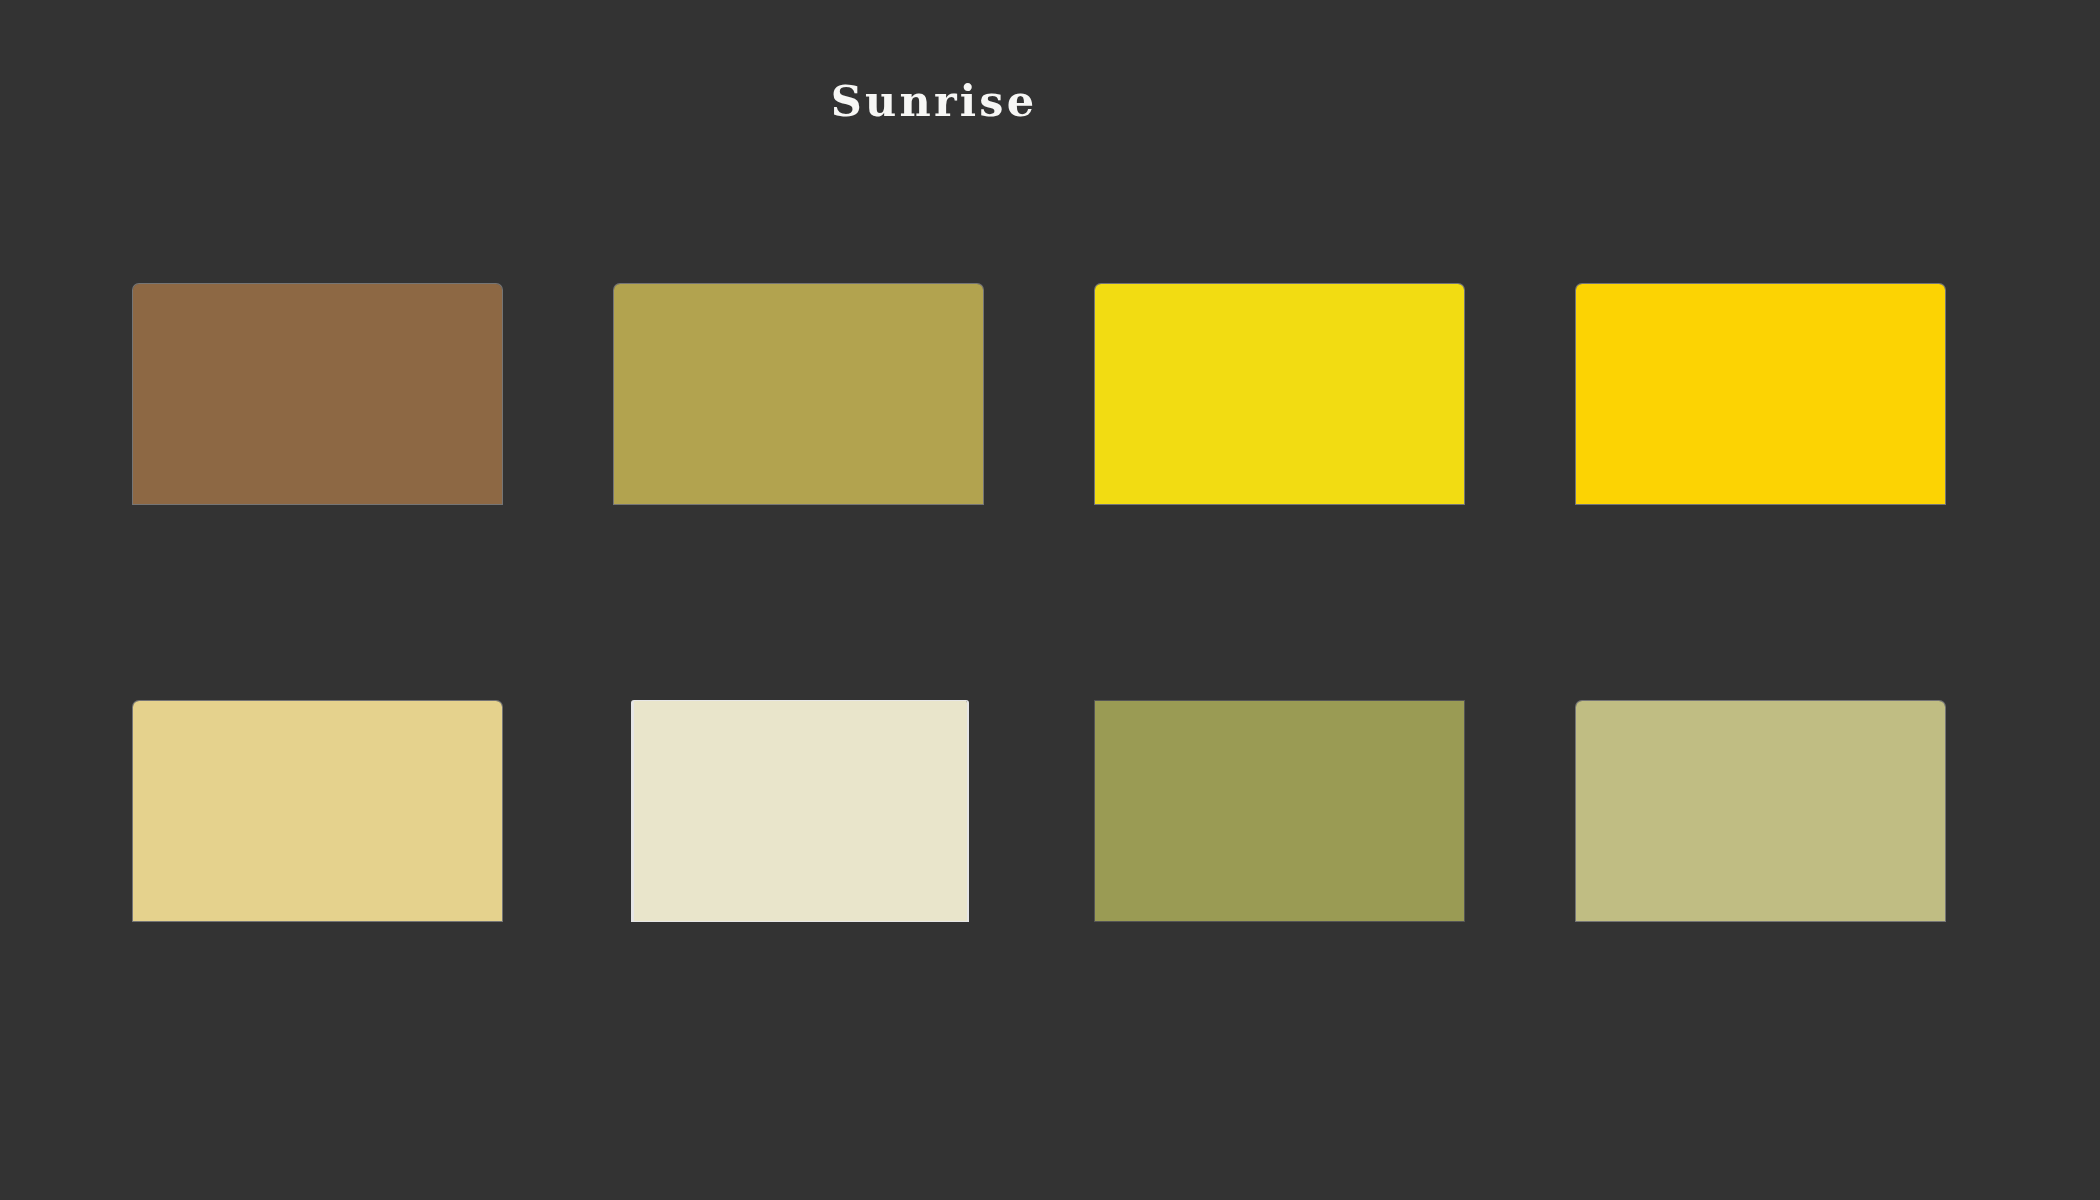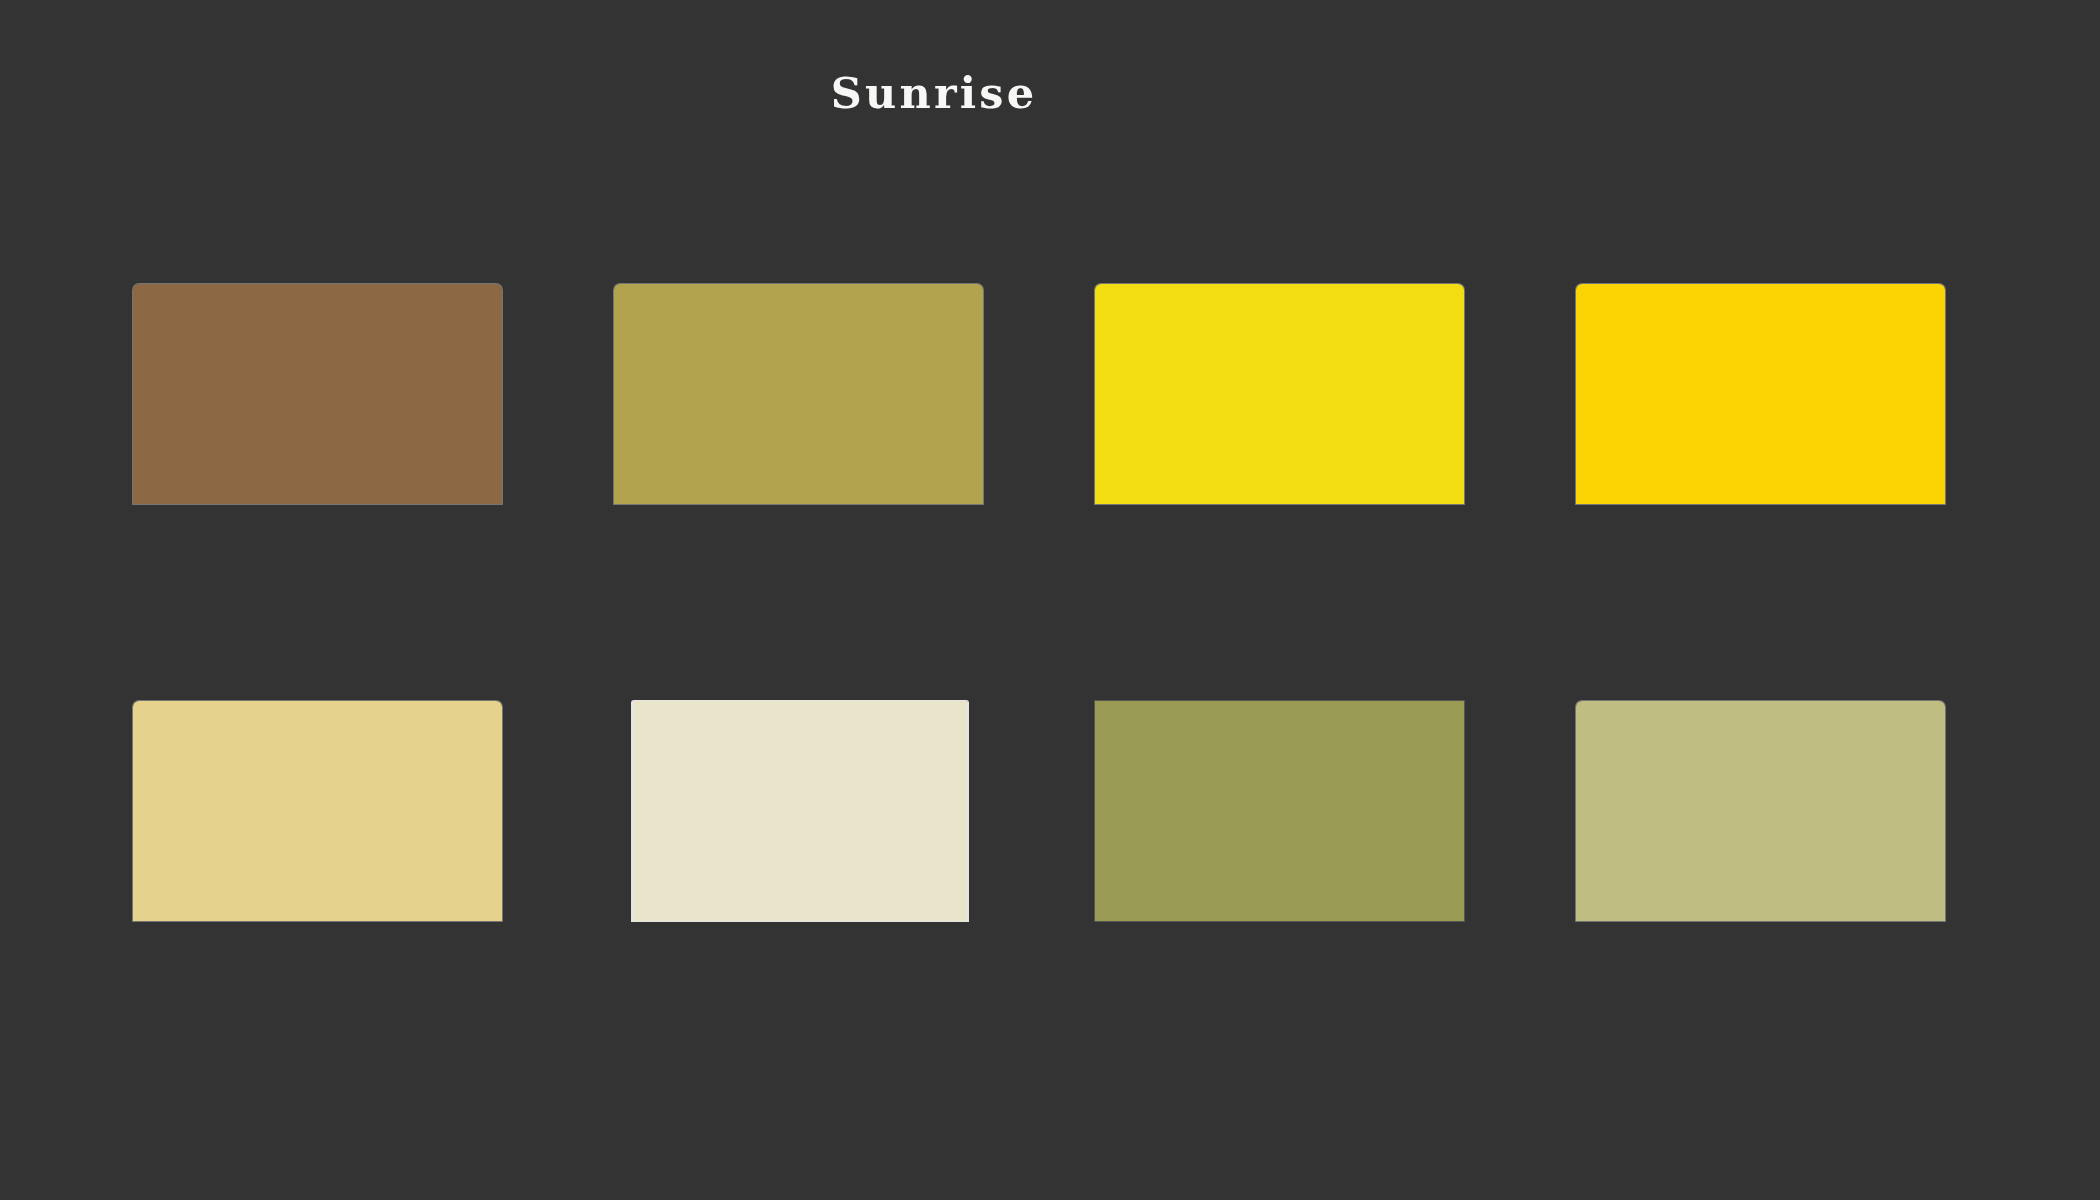--- a/index.html
+++ b/index.html
@@ -20,21 +20,21 @@
   #palette-root {
     position: relative;
     width: 2100px;
     height: 1200px;
     background: #333333;
   }
 
   
   .palette-title {
     position: absolute;
-    top: 68px;
+    top: 76px;
     left: 0;
     width: 1868px;
     text-align: center;
     font-family: "DejaVu Serif", "Liberation Serif", serif;
     font-weight: 700;
     font-size: 43px;
     line-height: 1.2;
     letter-spacing: 3.2px;
     color: #f7f7f5;
     white-space: nowrap;

